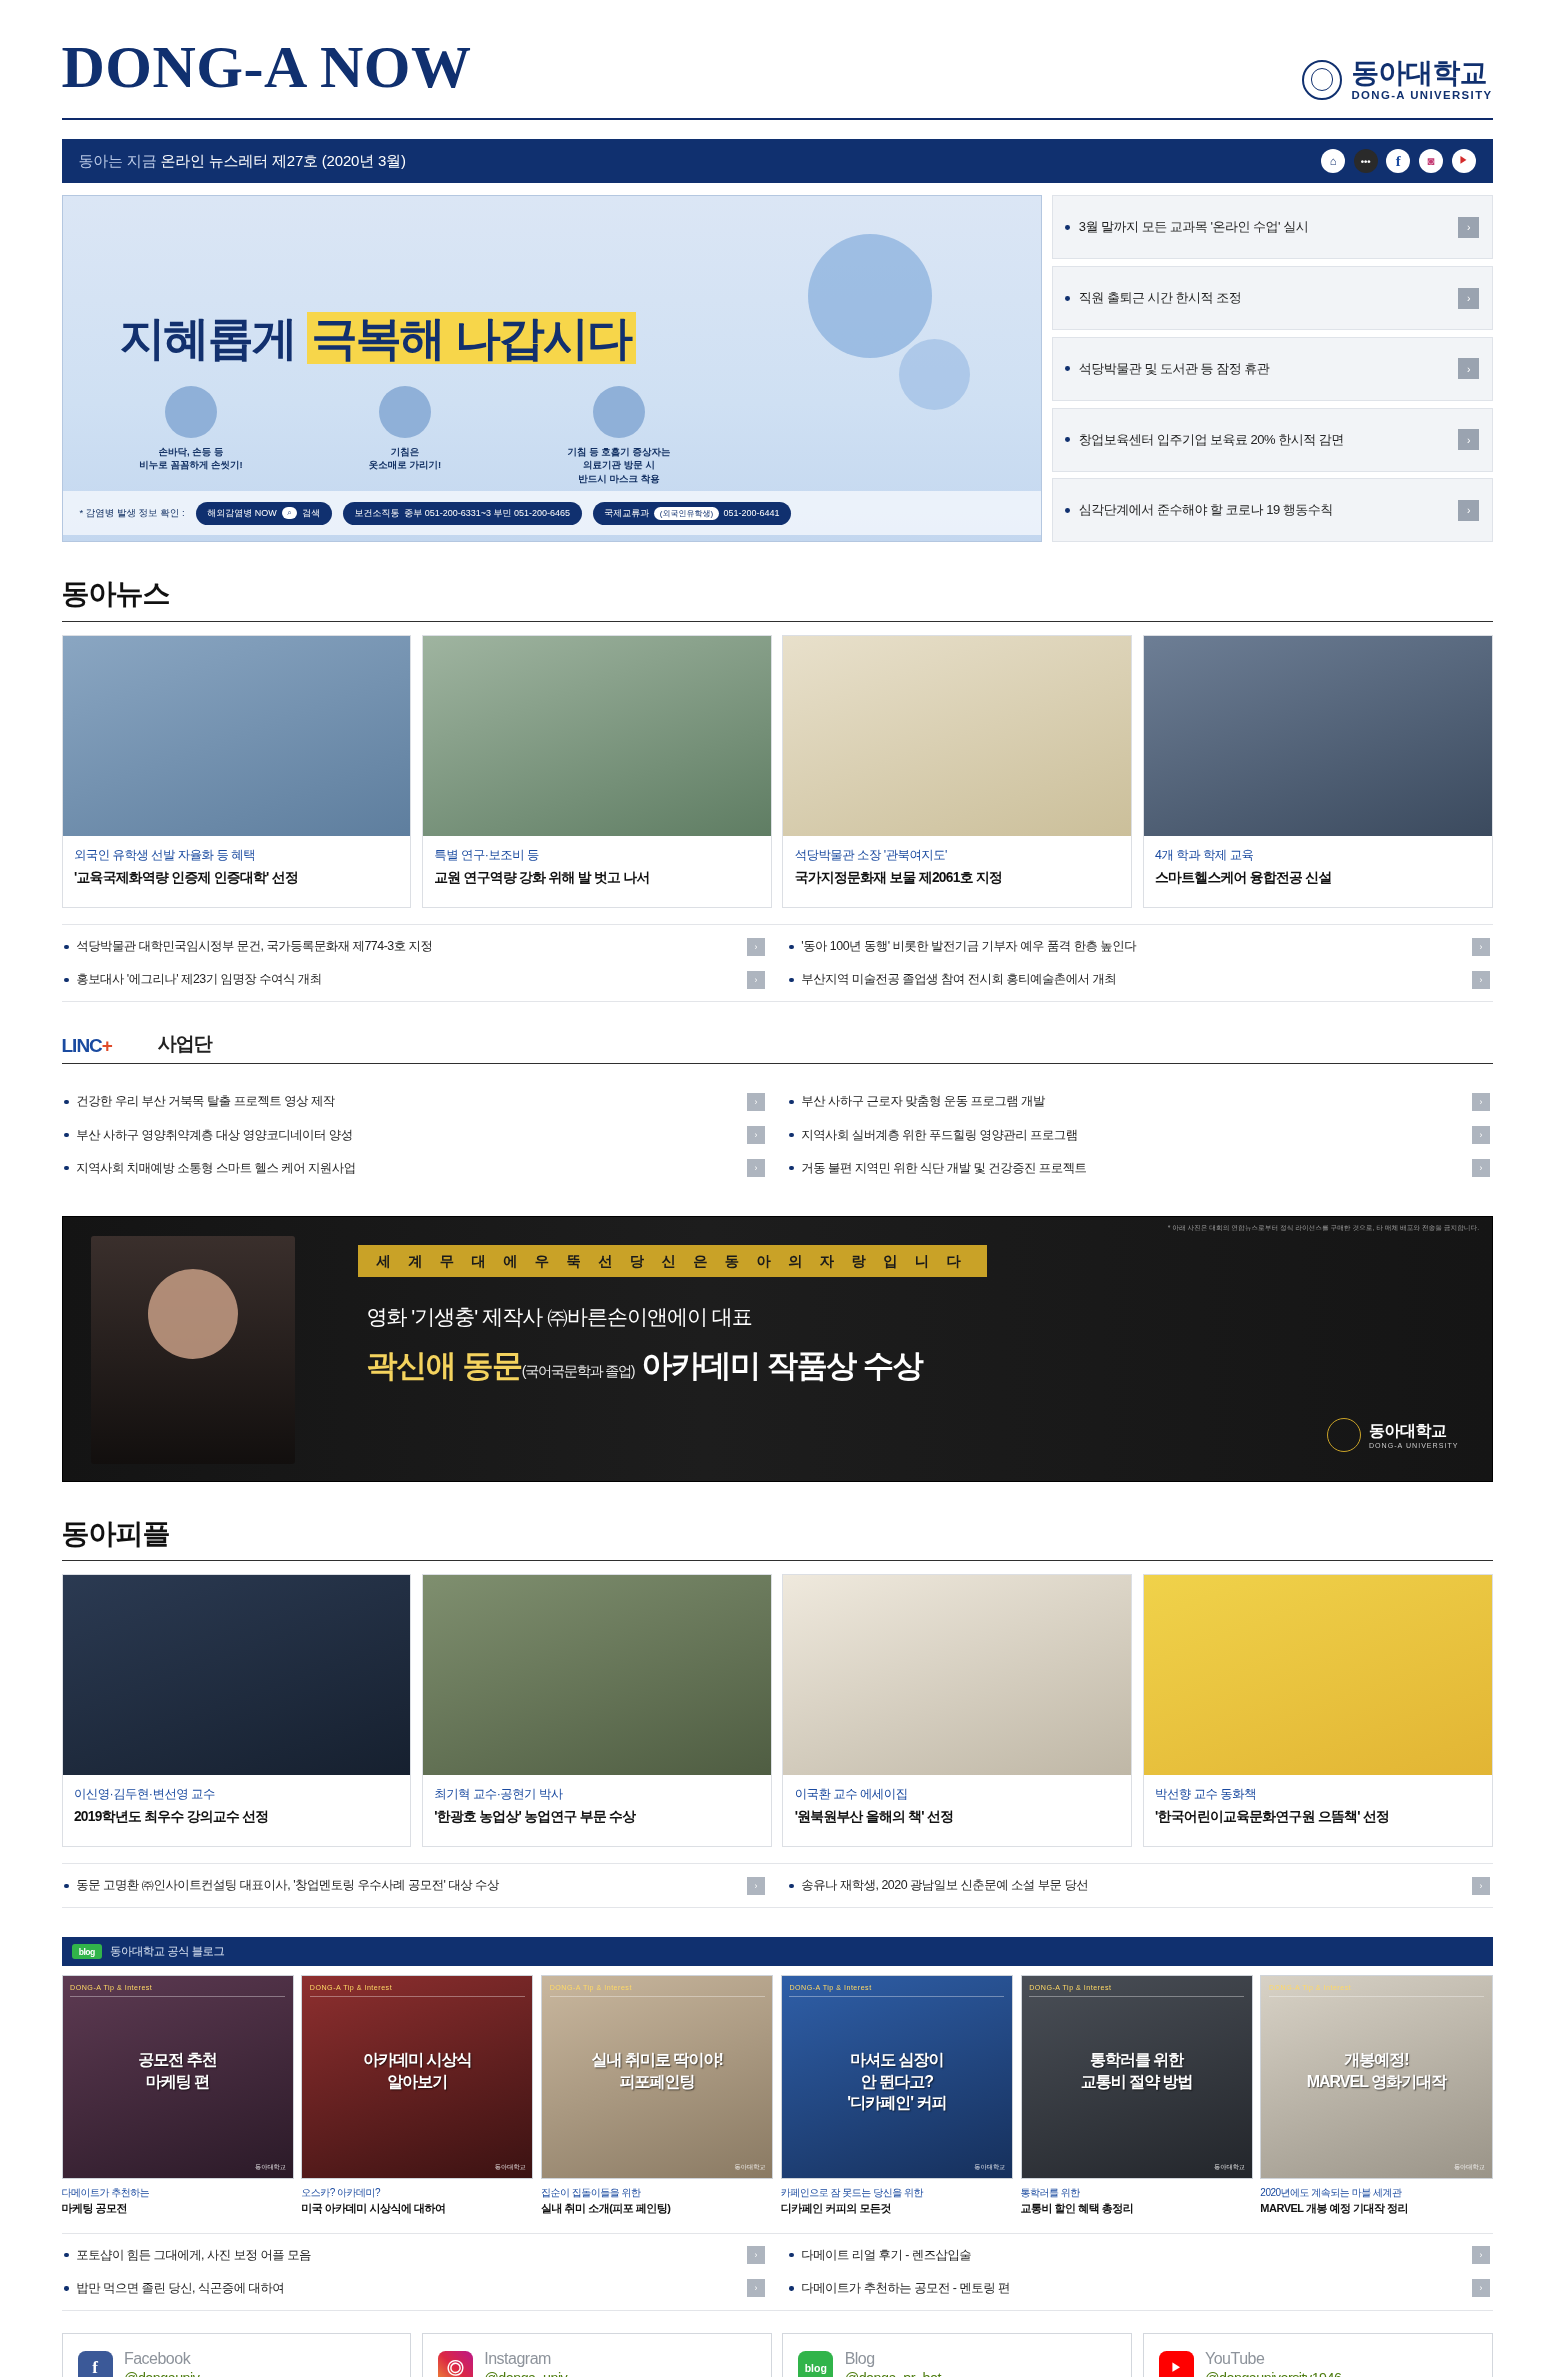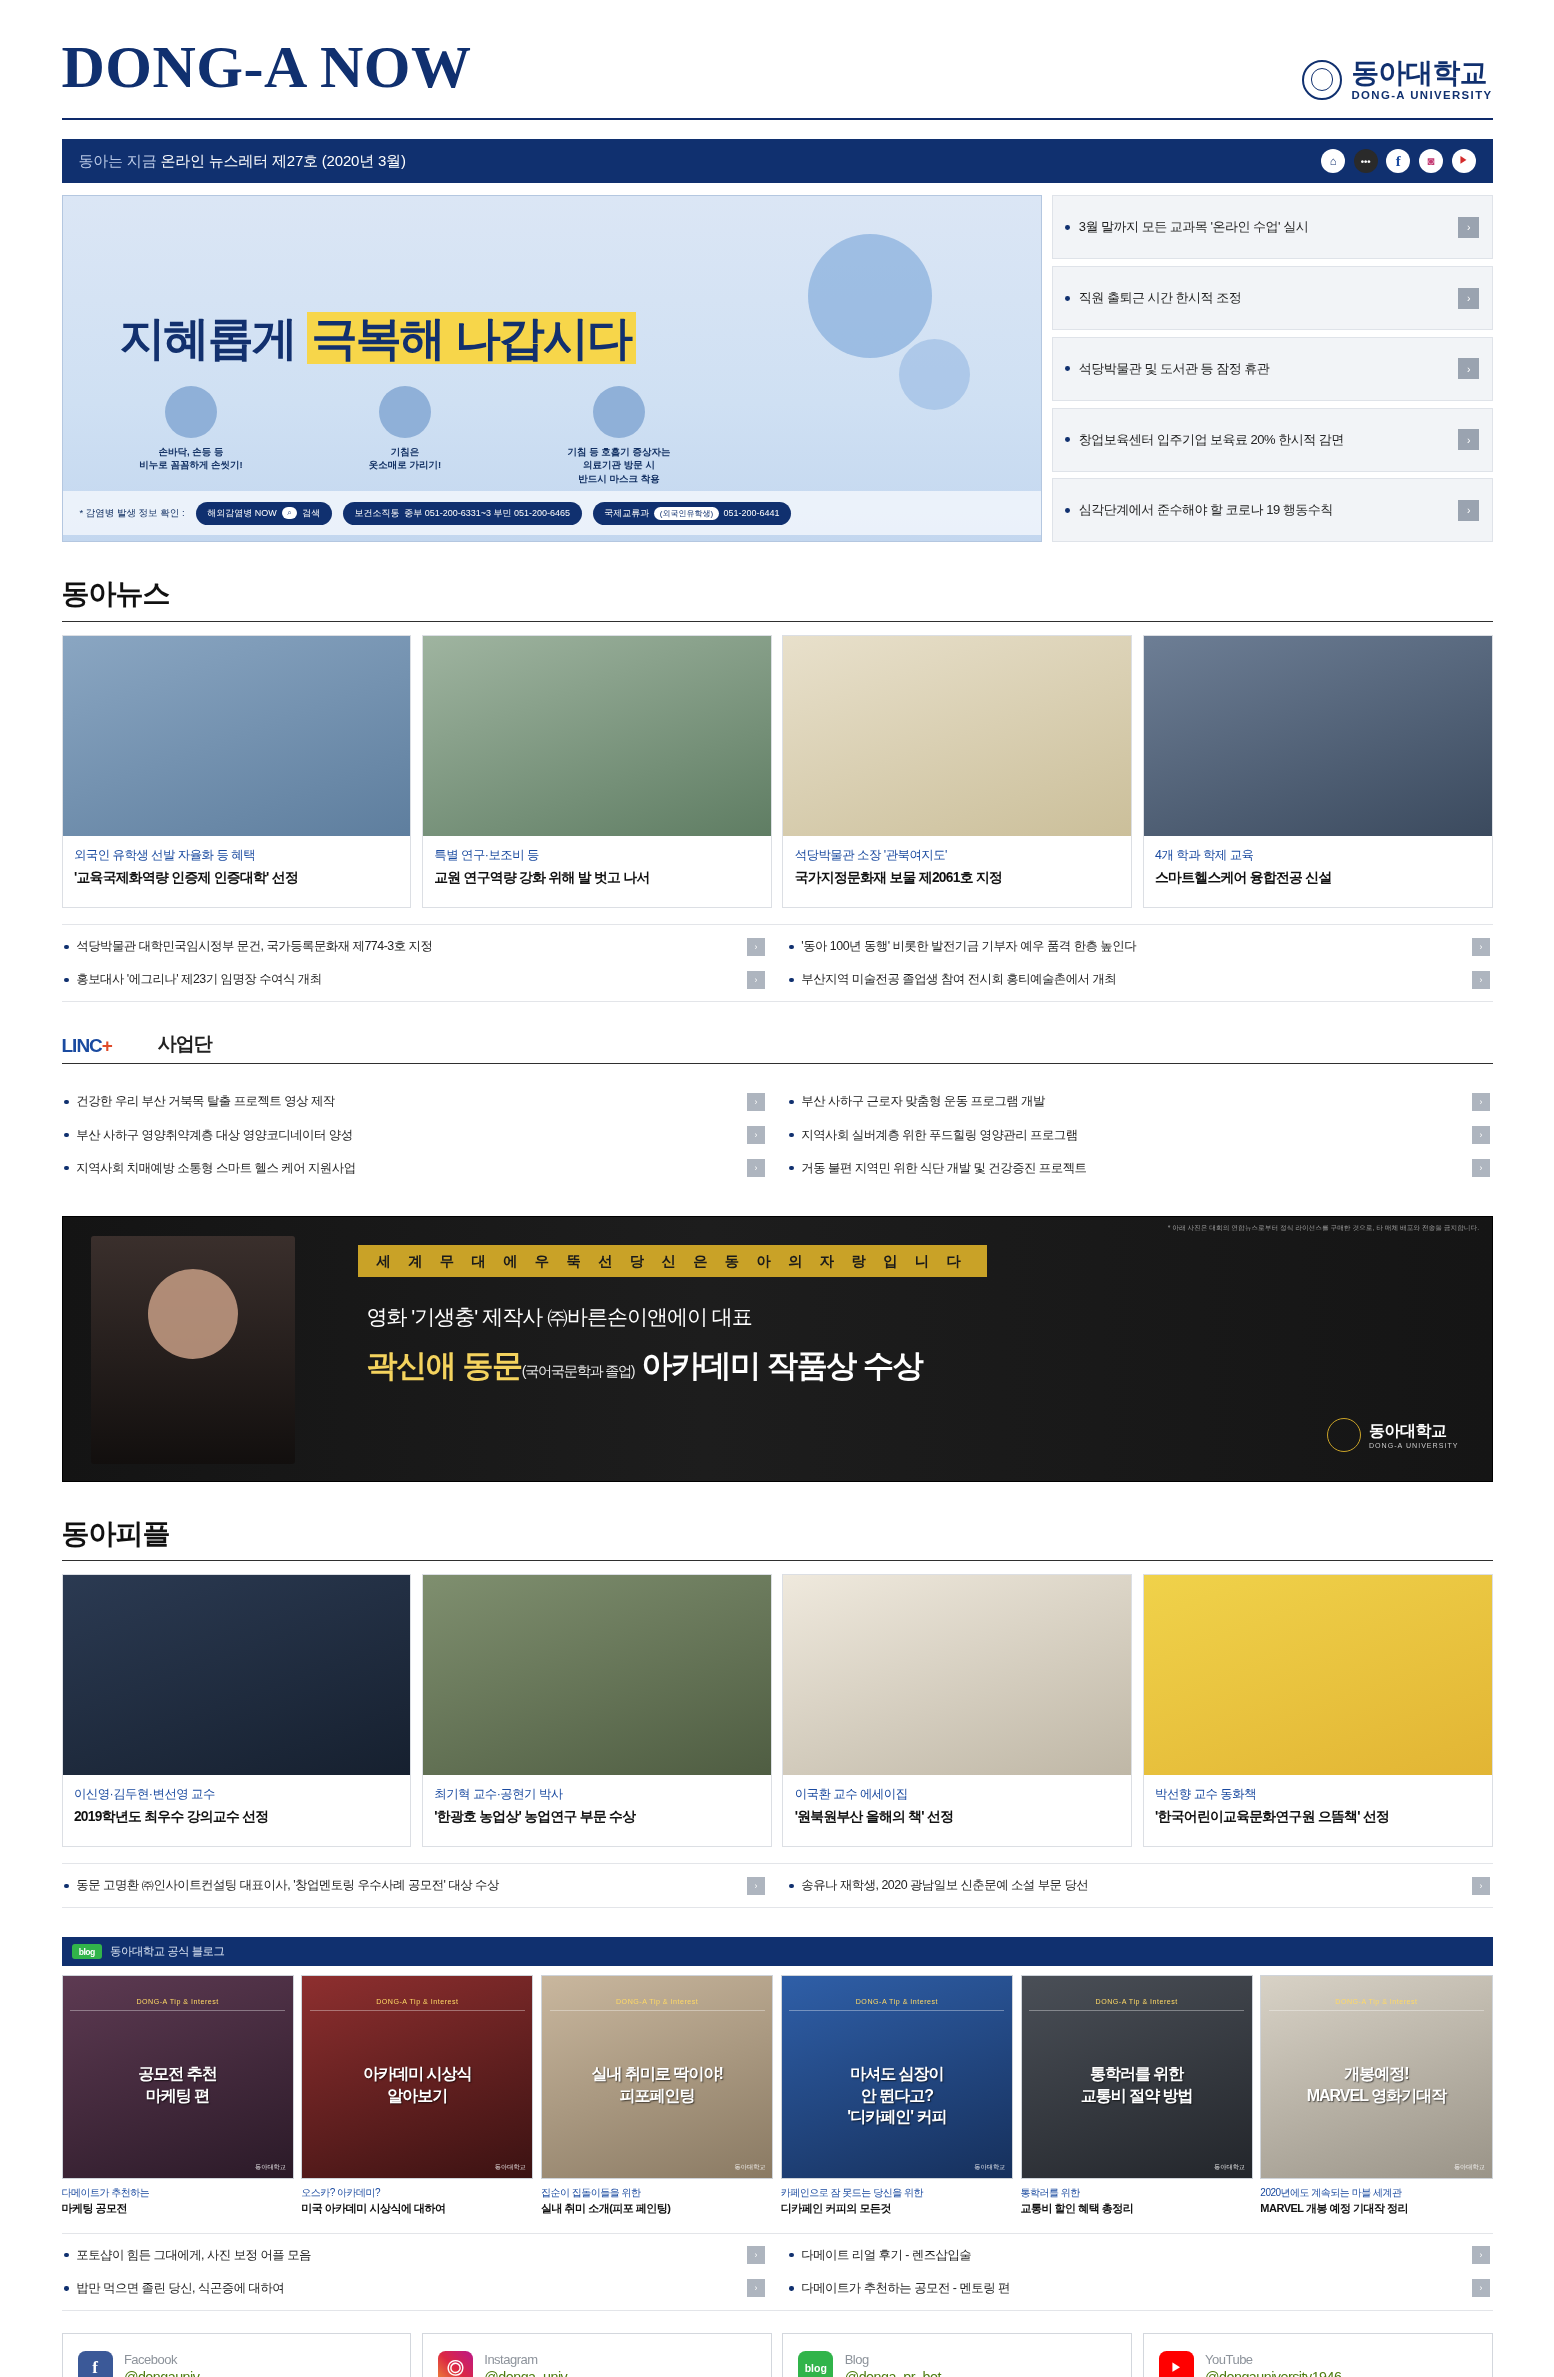--- a/index.html
+++ b/index.html
@@ -350,22 +350,22 @@
   .bcard { flex: 1; }
   .bcard .img {
     height: 204px;
     border: 0.5px solid #cfd4da;
     position: relative;
     overflow: hidden;
     color: #fff;
     padding: 8.6px 7.6px;
   }
   .bcard .img .tip {
-    font-size: 7.1px; color: #ffd966; letter-spacing: 0.5px; text-align: center;
-    border-bottom: 0.5px solid rgba(255,255,255,.35); padding-bottom: 3.8px; margin-top: 14px;
+    font-size: 7.1px; color: #ffd966; letter-spacing: 0.5px; text-align: left;
+    border-bottom: 0.5px solid rgba(255,255,255,.35); padding-bottom: 3.8px;
   }
   .bcard .img .big {
     margin-top: 52px; text-align: center; font-size: 16px; font-weight: bold;
     line-height: 1.35; letter-spacing: -1px; text-shadow: 1px 1px 1.4px rgba(0,0,0,.6);
   }
   .bcard .img .foot {
     position: absolute; right: 6.7px; bottom: 5.7px;
     font-size: 6.2px; color: #fff; opacity: .85;
   }
   .bg1 { background: linear-gradient(160deg,#5d3a52,#2b1a28); }
@@ -398,21 +398,21 @@
   .sns-ic {
     width: 35px; height: 35px; border-radius: 7.6px;
     display: flex; align-items: center; justify-content: center;
     color: #fff; font-size: 17px; font-weight: bold;
     flex: 0 0 auto;
   }
   .sns-ic.fb { background: #3b5998; font-family:"Liberation Serif",serif; }
   .sns-ic.ig { background: linear-gradient(45deg,#f09433,#dc2743,#bc1888); }
   .sns-ic.bl { background: #31b44a; font-size: 10.5px; }
   .sns-ic.yt { background: #ff0000; font-size: 10.5px; }
-  .sns-txt .t1 { font-size: 13px; color: #8d939b; letter-spacing: -0.5px; }
+  .sns-txt .t1 { font-size: 16px; color: #8d939b; letter-spacing: -0.5px; }
   .sns-txt .t2 { font-size: 14.3px; color: #4d7c0f; font-weight: normal; letter-spacing: -0.5px; margin-top: 1.9px;}
 </style>
 </head>
 <body>
 
 <div class="page">
 
   <div class="inner masthead">
     <div class="masthead-row">
       <div class="logo-text">DONG-A NOW</div>

